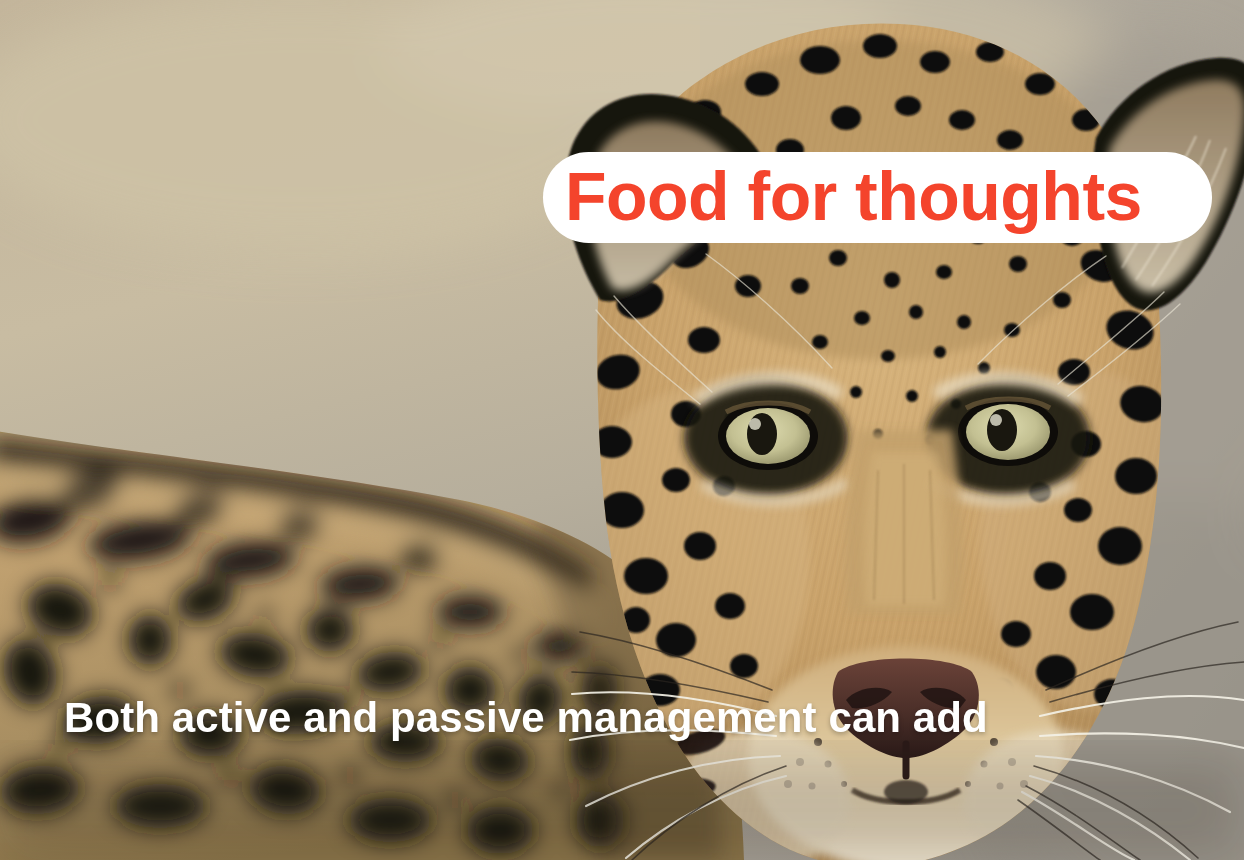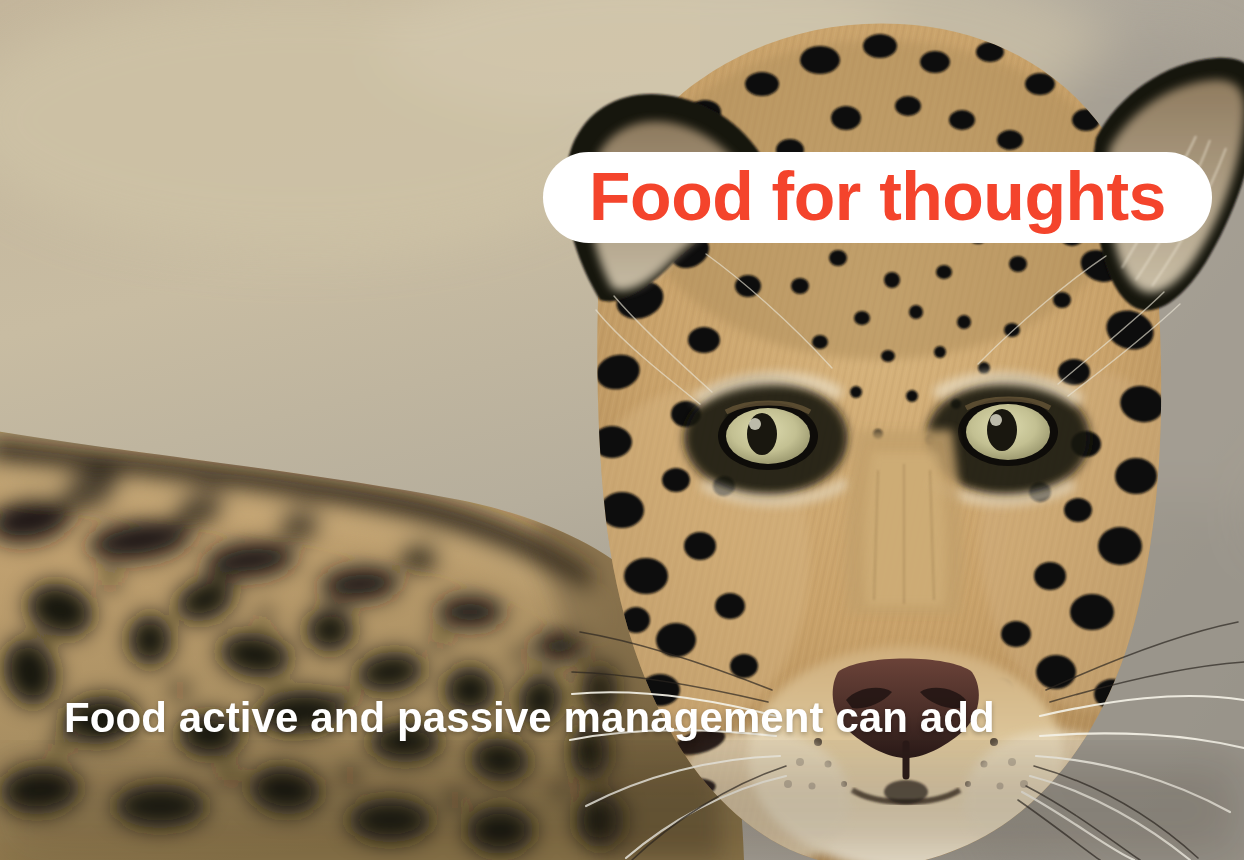--- a/index.html
+++ b/index.html
@@ -28,21 +28,21 @@
   .title-pill {
     position: absolute;
     left: 543px;
     top: 152px;
     width: 669px;
     height: 91px;
     background: #ffffff;
     border-radius: 46px;
     display: flex;
     align-items: center;
-    justify-content: center;
+    justify-content: flex-start;
     box-sizing: border-box;
     padding: 0 22px;
   }
   .title-pill .title-text {
     color: #f4442c;
     font-size: 68px;
     font-weight: 700;
     line-height: 1;
     letter-spacing: -0.5px;
     white-space: nowrap;
@@ -478,17 +478,17 @@
         <rect x="0" y="760" width="1244" height="100" fill="#2b241a"></rect>
       </g>
     </svg>
   </div>
 
   <div class="title-pill">
     <span class="title-text">Food for thoughts</span>
   </div>
 
   <div class="headline">
-    <span class="hl-line">Food active and passive management can add</span>
+    <span class="hl-line">Both active and passive management can add</span>
     
   </div>
 
 </div>
 
 </body></html>

